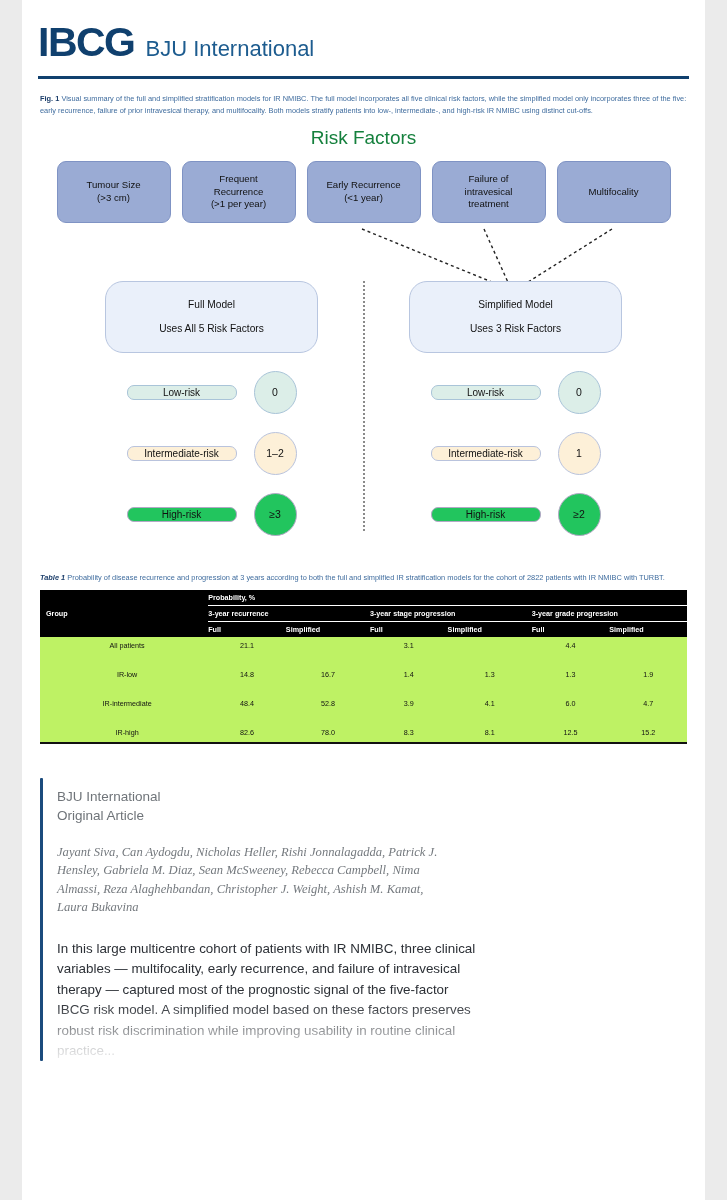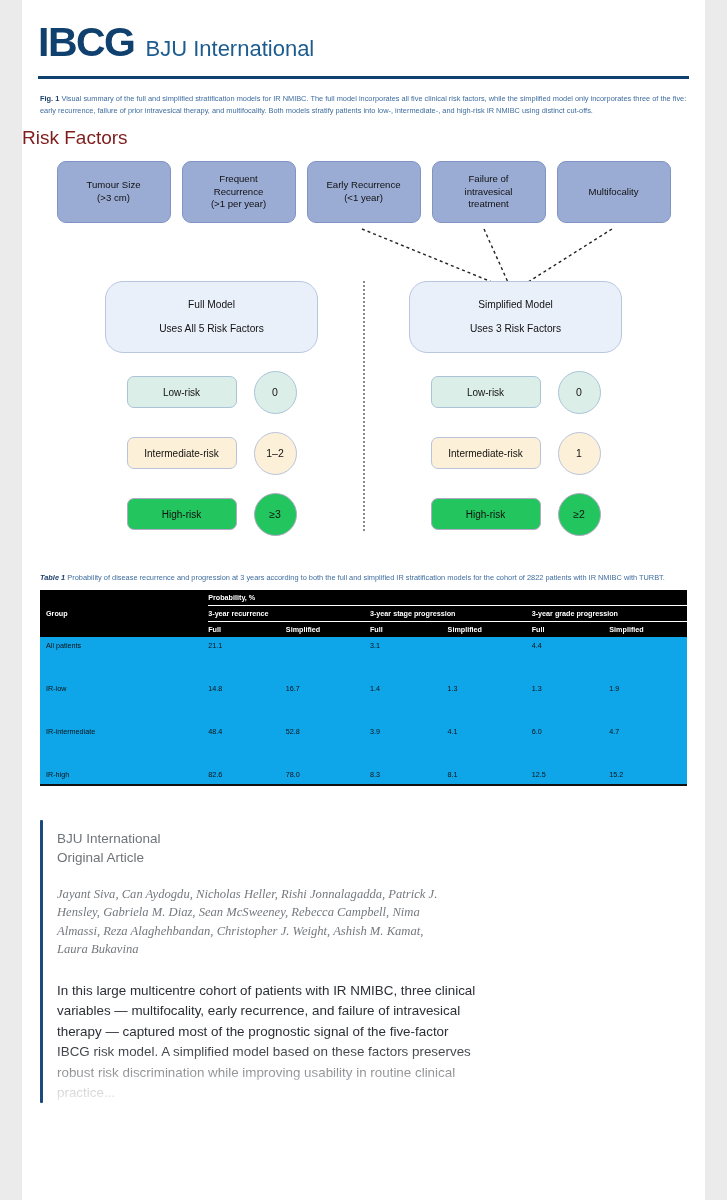--- a/index.html
+++ b/index.html
@@ -53,22 +53,23 @@
     margin: 14px 18px 0 18px;
     font-size: 7.4px;
     line-height: 1.62;
     color: #3f6c9e;
   }
   .fig-caption b { color: #1d3f6b; }
 
   
   .figure { position: relative; margin-top: 10px; height: 445px; }
   .fig-title {
+    text-align: center;
     font-size: 19px;
-    color: #7f1d1d;
+    color: #15803d;
     margin-bottom: 12px;
   }
   .rf-row {
     display: flex;
     justify-content: center;
     gap: 11px;
     padding: 0 14px;
   }
   .rf-box {
     width: 114px;
@@ -123,21 +124,21 @@
     box-sizing: border-box;
   }
   .tier-row {
     display: flex;
     align-items: center;
     gap: 17px;
     margin-top: 18px;
   }
   .tier-pill {
     width: 110px;
-    height: 32px;
+    height: 15px;
     border-radius: 7px;
     display: flex;
     align-items: center;
     justify-content: center;
     font-size: 10px;
     color: #111;
     box-sizing: border-box;
   }
   .tier-circle {
     width: 43px;
@@ -172,23 +173,24 @@
   table.data thead th {
     background: #000;
     color: #fff;
     text-align: left;
     font-weight: bold;
     padding: 3px 0 3px 0;
   }
   .hdr-grp { padding-left: 6px !important; }
   .ul-span { border-bottom: 1px solid #fff; }
   table.data tbody td {
-    background: #0ea5e9;
+    background: #bef264;
     color: #111;
-    padding: 17px 0;
+    padding: 10px 0;
+    text-align: center;
   }
   table.data tbody tr:first-child td { padding-top: 4px; }
   table.data tbody tr:last-child td { padding-bottom: 5px; }
   .td-grp { padding-left: 6px !important; }
   .tbl-bottom { height: 2.5px; background: #111; margin: 0 18px 0 18px; }
 
   
   .article {
     margin: 34px 18px 0 18px;
     display: flex;

